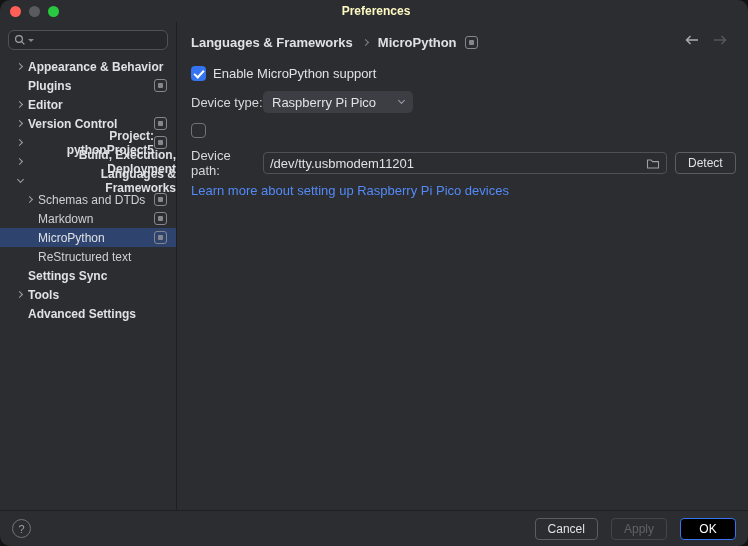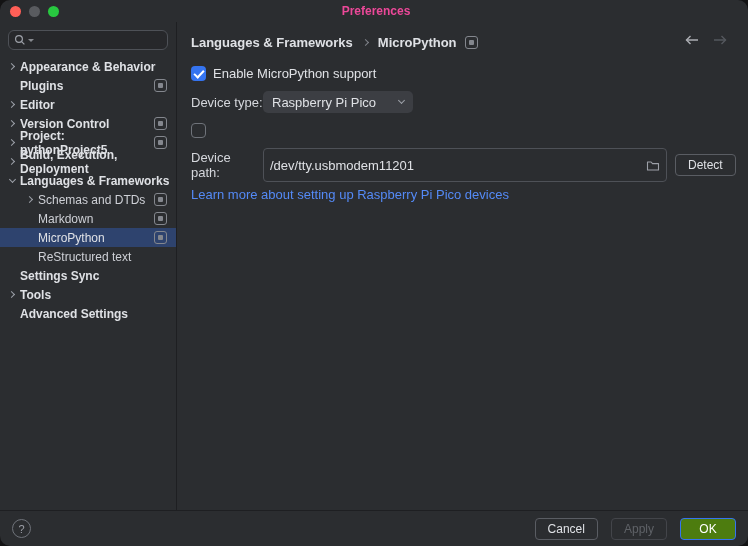--- a/index.html
+++ b/index.html
@@ -8,35 +8,35 @@
     width:748px; height:546px; background:#2b2d30; border-radius:10px;
     overflow:hidden; display:flex; flex-direction:column; color:#dfe1e5;
   }
   
   .titlebar { height:22px; position:relative; display:flex; align-items:center; flex:0 0 auto; }
   .lights { display:flex; gap:8px; margin-left:10px; }
   .light { width:11px; height:11px; border-radius:50%; }
   .light.red { background:#ff5f57; }
   .light.gray { background:#595b5f; }
   .light.green { background:#28c840; }
-  .title { position:absolute; left:4px; right:0; text-align:center; font-size:12px; font-weight:700; color:#ec4899; }
+  .title { position:absolute; left:4px; right:0; text-align:center; font-size:12px; font-weight:700; color:#fef9c3; }
   
   .body { flex:1 1 auto; display:flex; min-height:0; }
   .sidebar { width:177px; flex:0 0 auto; border-right:1px solid #1e1f22; padding-top:8px; }
   .search-wrap { margin:0 8px; height:20px; border:1px solid #4e5157; border-radius:6px;
     background:#27282b; display:flex; align-items:center; padding:0 5px; gap:2px; }
   .search-wrap input { flex:1; border:none; outline:none; background:transparent; color:#dfe1e5; font-size:12px; min-width:0; }
   .caret-down { width:0; height:0; border-left:3px solid transparent; border-right:3px solid transparent; border-top:3px solid #878a90; }
   
   .tree { margin-top:7px; font-size:12px; }
   .trow { height:19px; display:flex; align-items:center; color:#ced0d6; cursor:default; }
   .trow.bold { font-weight:700; color:#dfe1e5; }
   .trow.sel { background:#2e436e; color:#dfe1e5; }
   .trow .chev-cell { width:16px; display:flex; justify-content:center; align-items:center; flex:0 0 auto; }
-  .lvl0 { padding-left:4px; }
+  .lvl0 { padding-left:12px;text-align:right; }
   .lvl1 { padding-left:22px; }
   .chev { width:5px; height:5px; border-right:1.4px solid #9da0a8; border-bottom:1.4px solid #9da0a8; display:inline-block; }
   .chev.right { transform:rotate(-45deg); margin-left:-2px; }
   .chev.down  { transform:rotate(45deg); margin-top:-3px; }
   .sp { flex:1 1 auto; }
   .sq-icon { width:13px; height:13px; border:1px solid #84878e; border-radius:3px; position:relative; margin-right:9px; flex:0 0 auto; }
   .sq-icon::after { content:''; position:absolute; left:3px; top:3px; right:3px; bottom:3px; background:#84878e; border-radius:1px; }
   
   .main { flex:1 1 auto; padding:10px 0 0 14px; position:relative; }
   .breadcrumb { display:flex; align-items:center; gap:8px; font-size:13px; font-weight:700; color:#dfe1e5; height:20px; }
@@ -49,35 +49,35 @@
   .cb { width:15px; height:15px; border-radius:4px; flex:0 0 auto; position:relative; }
   .cb.checked { background:#3574f0; }
   .cb.checked::after { content:''; position:absolute; left:5px; top:2px; width:4px; height:8px;
     border-right:2px solid #fff; border-bottom:2px solid #fff; transform:rotate(43deg); }
   .cb.unchecked { border:1px solid #6f737a; background:transparent; }
   .form-row { margin-top:10px; font-size:13px; color:#d5d7dc; }
   .form-label { width:72px; flex:0 0 auto; }
   .dropdown { height:22px; min-width:150px; background:#3c3e43; border-radius:5px; display:flex;
     align-items:center; padding:0 9px; gap:8px; color:#dfe1e5; cursor:default;text-align:center; }
   .dd-chev { width:5px; height:5px; border-right:1.5px solid #9da0a8; border-bottom:1.5px solid #9da0a8; transform:rotate(45deg); margin-left:auto; margin-top:-3px; }
-  .path-field { width:404px; height:34px; border:1px solid #4e5157; border-radius:4px;
+  .path-field { width:404px; height:22px; border:1px solid #4e5157; border-radius:4px;
     display:flex; align-items:center; padding:0 6px 0 0; background:#2b2d30; }
   .path-field input { flex:1; min-width:0; background:transparent; border:none; outline:none;
     color:#dfe1e5; font-size:13px; padding:0 6px; font-family:"Liberation Sans", sans-serif; }
   .btn { height:22px; border-radius:4px; font-size:12px; font-family:"Liberation Sans", sans-serif;
     background:transparent; color:#dfe1e5; border:1px solid #5a5d63; padding:0 12px; cursor:default; }
   .detect-btn { margin-left:8px; }
   .link-row { margin-top:5px; font-size:13px; }
   .link { color:#548af7; text-decoration:none; }
   
   .footer { height:36px; flex:0 0 auto; border-top:1px solid #1e1f22; display:flex;
     align-items:center; padding:0 12px; gap:13px; }
   .help-circle { width:19px; height:19px; border-radius:50%; border:1px solid #6f737a; color:#9da0a8;
     font-size:11px; display:flex; align-items:center; justify-content:center; background:transparent; }
-  .btn.primary { background:#4d7c0f; border-color:#3574f0; color:#ffffff; min-width:56px;text-align:center; }
+  .btn.primary { background:#000000; border-color:#3574f0; color:#ffffff; min-width:56px;text-align:center; }
   .btn.disabled { color:#5f6267; border-color:#43454a; }
   .btn.cancel { min-width:56px;text-align:right; }
 </style>
 </head>
 <body>
 
 <div class="window">
 
   <div class="titlebar">
     <div class="lights">

